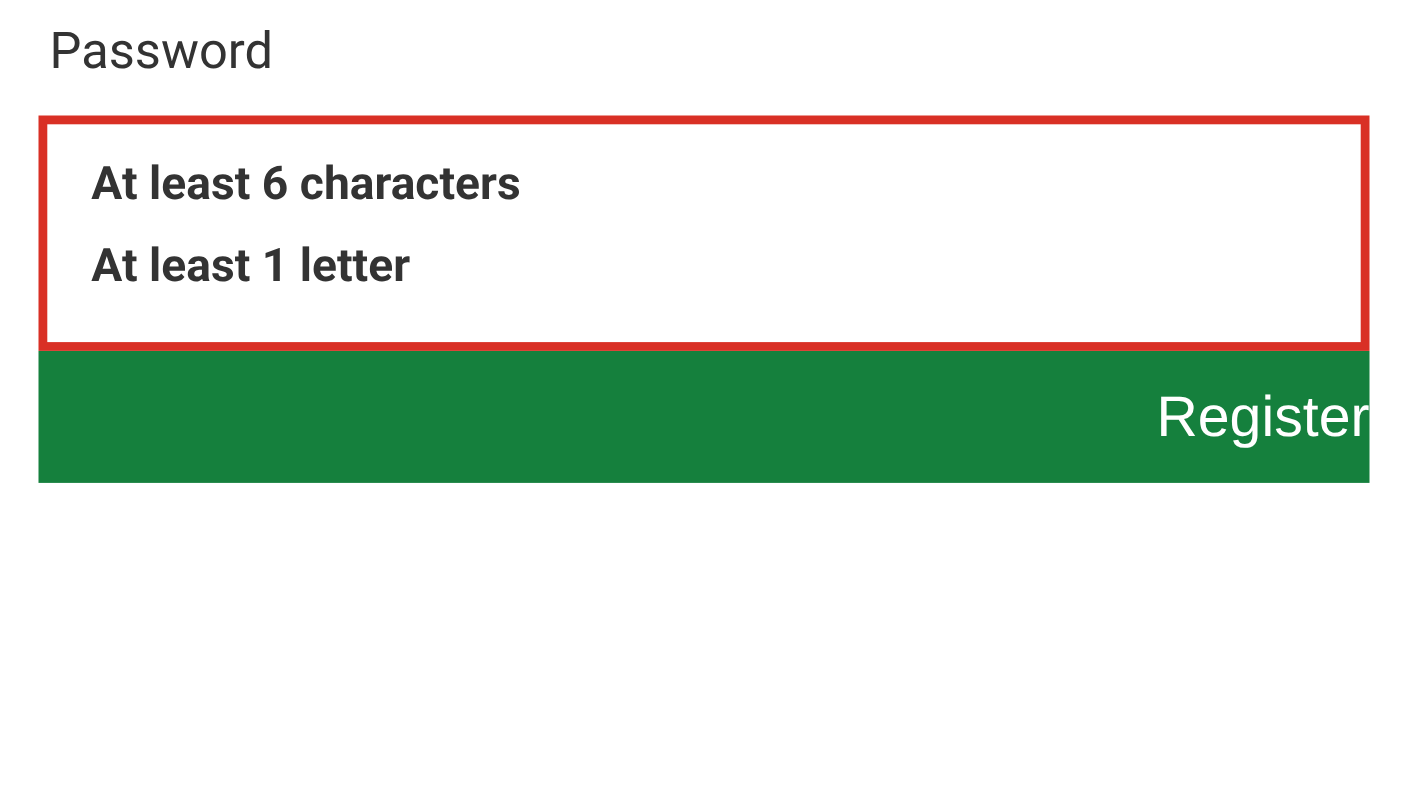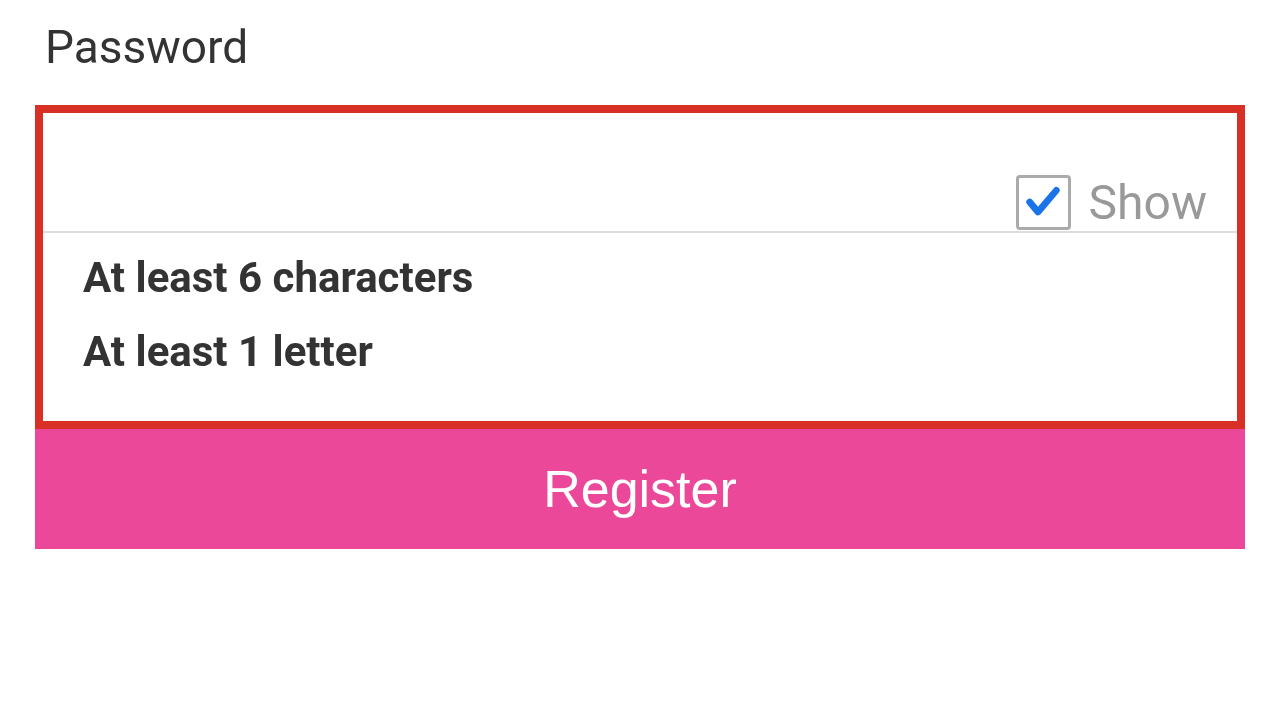--- a/index.html
+++ b/index.html
@@ -73,50 +73,39 @@
       padding: 20px 30px 5px 40px;
     }
     .req-item {
       font-size: 42px;
       color: #333;
       margin-bottom: 25px;
       font-weight: 700;
     }
     .register-button {
       width: 100%;
-      background: #ec4899;
+      background: #15803d;
       color: #fff;
       font-size: 52px;
       font-weight: 400;
       border: none;
       padding: 30px 0;
       margin-top: 0;
       cursor: pointer;
-      text-align: center;
+      text-align: right;
     }
   </style>
 </head>
 <body>
 
 
 
 <div class="password-label">Password</div>
 
 <div class="highlighted-box">
-  <div class="input-row">
-    <input type="password" class="password-input" style="">
-    <div class="show-group">
-      <div class="checkbox-box">
-        <svg class="checkmark-icon" viewBox="0 0 24 24">
-          <path d="M4 12 L9 18 L20 5" stroke="#1a73e8" stroke-width="4" fill="none" stroke-linecap="round" stroke-linejoin="round"></path>
-        </svg>
-      </div>
-      <span class="show-label">Show</span>
-    </div>
-  </div>
   <div class="requirements">
     <div class="req-item">At least 6 characters</div>
     <div class="req-item">At least 1 letter</div>
   </div>
 </div>
 
 <button class="register-button">Register</button>
 
 
 

